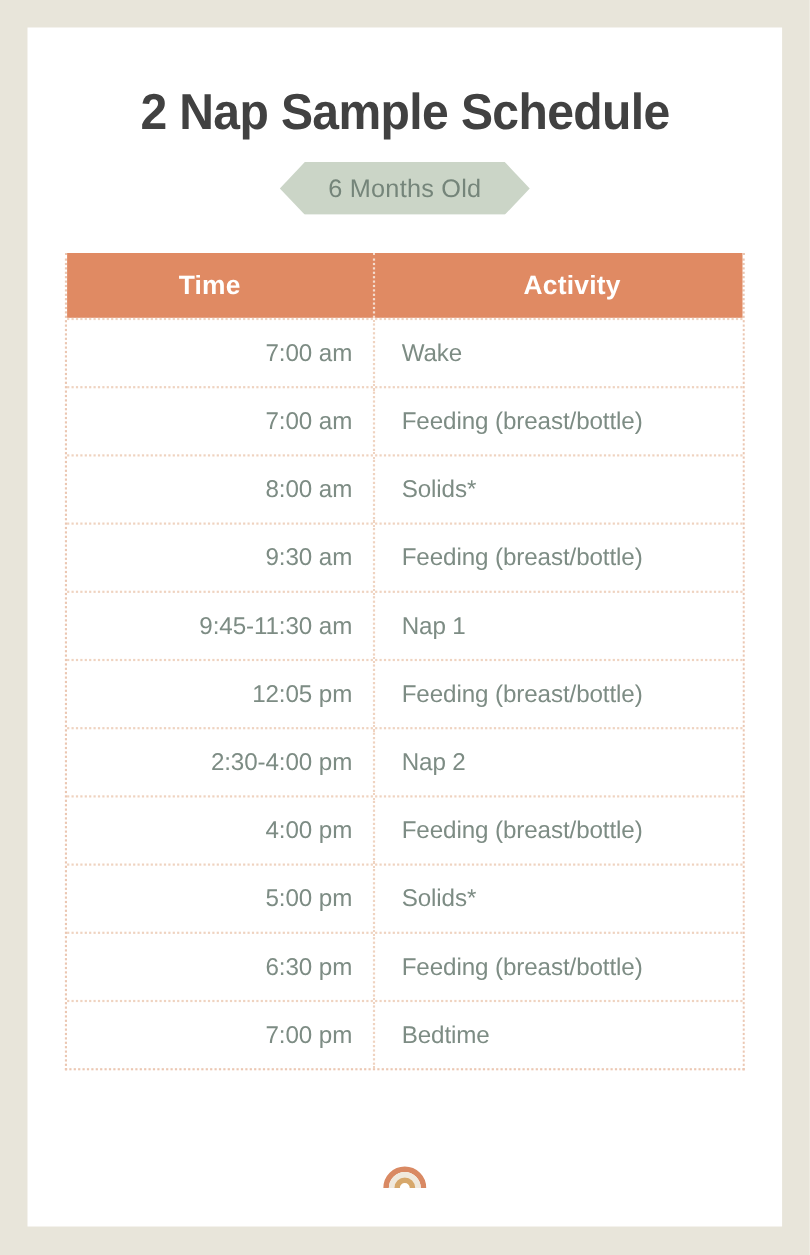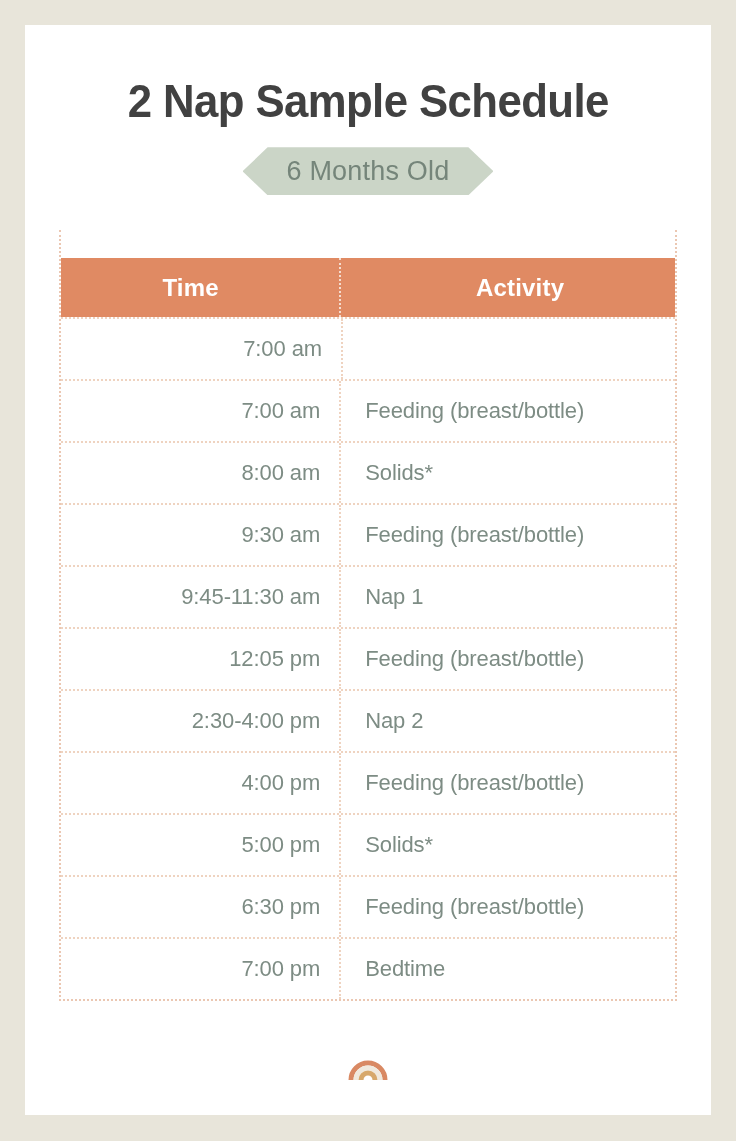--- a/index.html
+++ b/index.html
@@ -55,21 +55,21 @@
 
   .badge {
     position: relative;
     height: 48px;
     padding: 0 44px;
     display: flex;
     align-items: center;
     justify-content: center;
     background: #CBD5C7;
     color: #75857A;
-    font-size: 27px;
+    font-size: 23px;
     font-weight: normal;
     letter-spacing: 0.2px;
     white-space: nowrap;
     clip-path: polygon(10% 0%, 90% 0%, 100% 50%, 90% 100%, 10% 100%, 0% 50%);
   }
 
   
   .table {
     margin-top: 35px;
     width: 618px;
@@ -79,21 +79,20 @@
   }
 
   .row {
     display: flex;
     width: 100%;
   }
 
   .head-row {
     height: 59px;
     background: #E08A63;
-    margin-top: 28px;
   }
 
   .head-row .cell {
     color: #FFFFFF;
     font-size: 24px;
     font-weight: bold;
     display: flex;
     align-items: center;
     letter-spacing: 0.2px;
   }
@@ -177,20 +176,21 @@
 
     <div class="table">
 
       <div class="row head-row">
         <div class="cell cell-time">Time</div>
         <div class="cell cell-activity">Activity</div>
       </div>
 
       <div class="row data-row">
         <div class="cell cell-time">7:00 am</div>
+        <div class="cell cell-activity">Wake</div>
       </div>
 
       <div class="row data-row">
         <div class="cell cell-time">7:00 am</div>
         <div class="cell cell-activity">Feeding (breast/bottle)</div>
       </div>
 
       <div class="row data-row">
         <div class="cell cell-time">8:00 am</div>
         <div class="cell cell-activity">Solids*</div>

